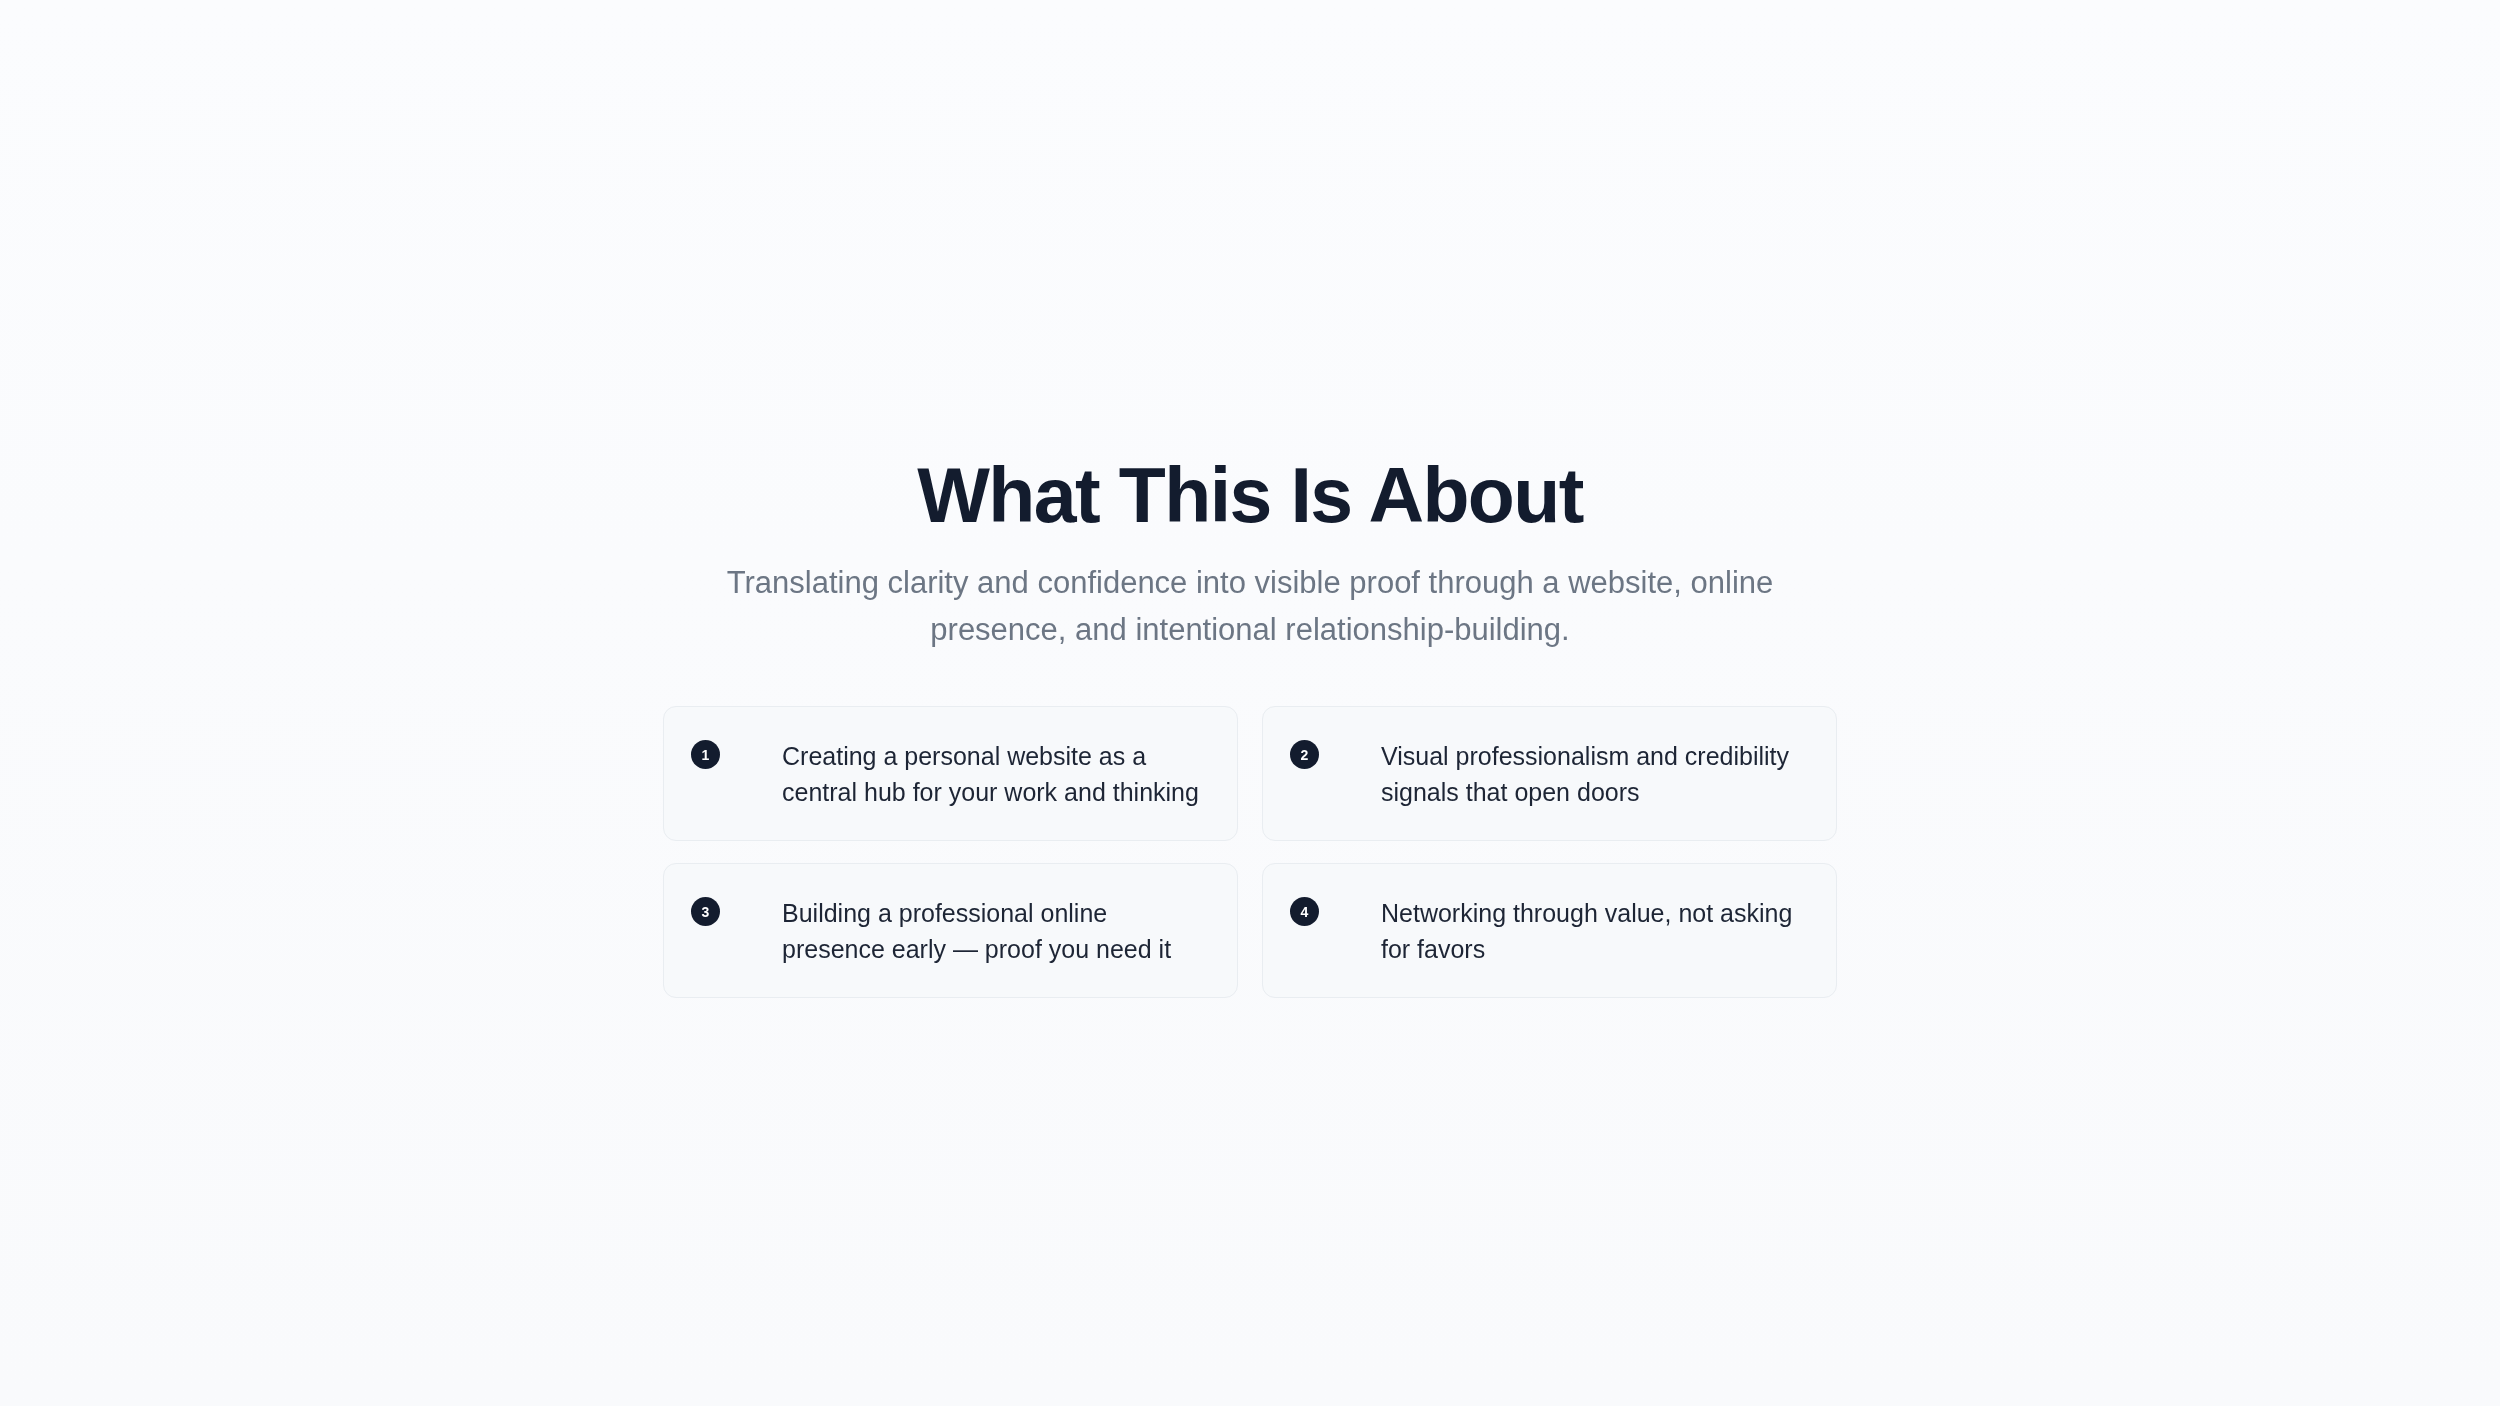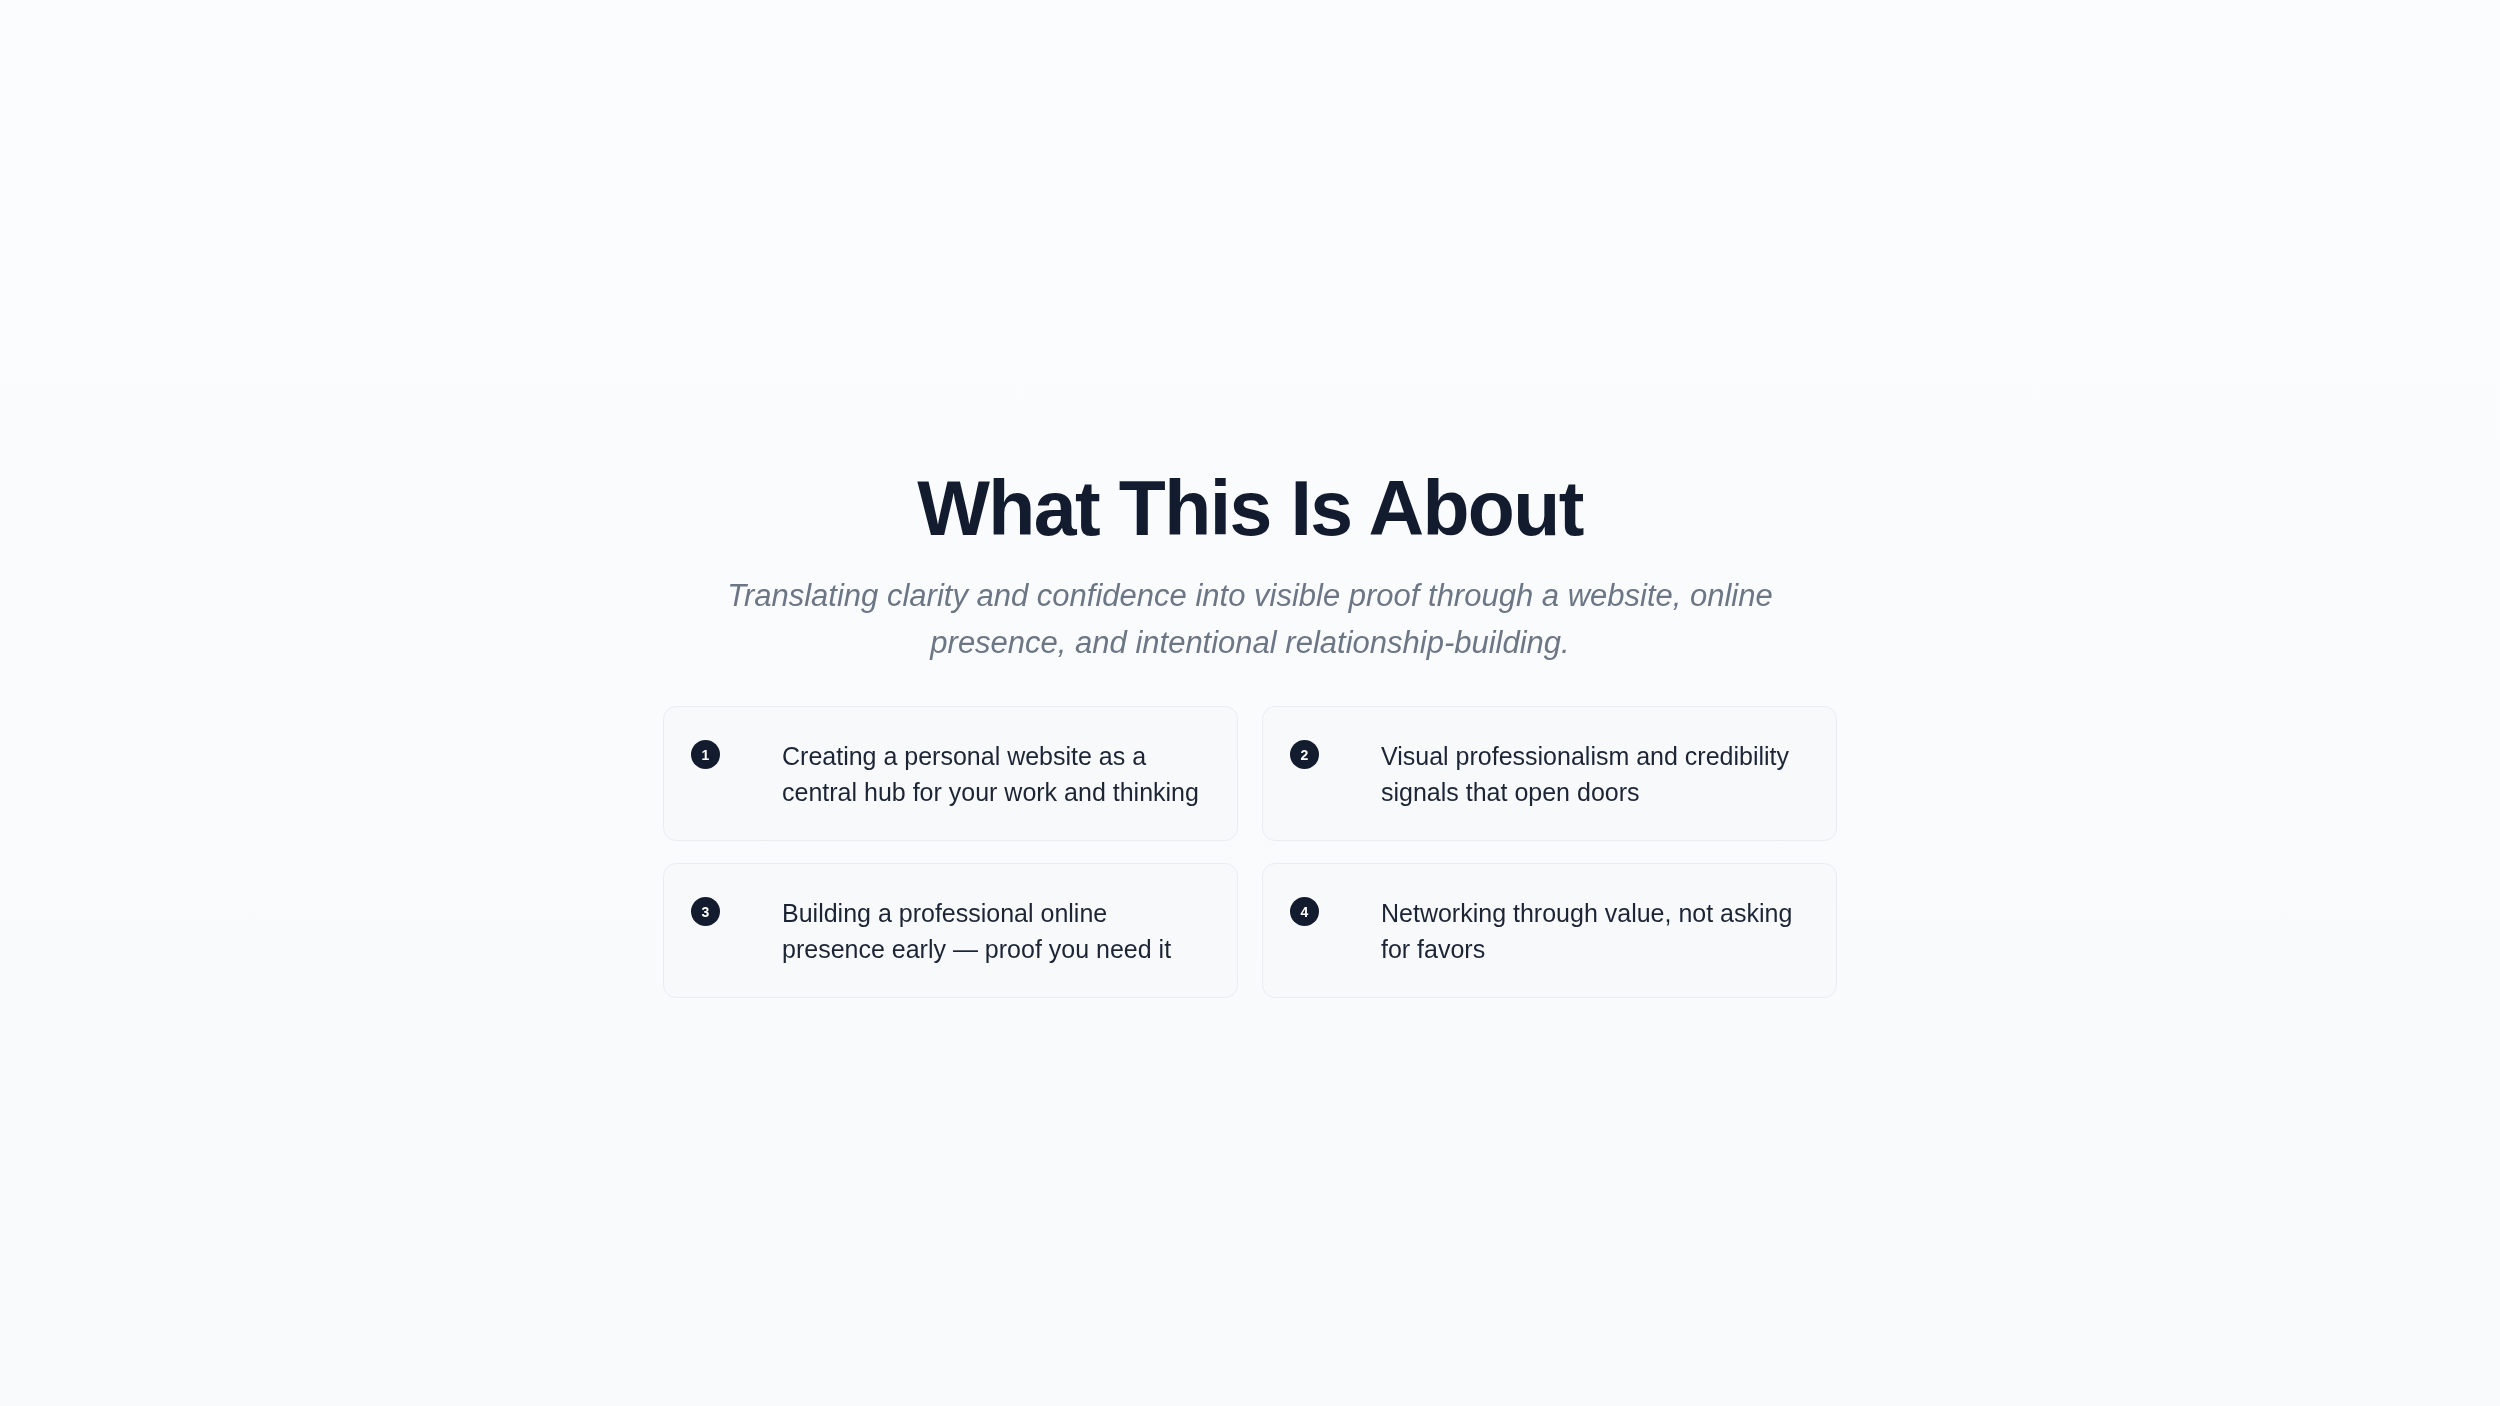--- a/index.html
+++ b/index.html
@@ -27,41 +27,39 @@
 
   
   .heading-block {
     position: absolute;
     top: 455px;
     left: 0;
     right: 0;
     display: flex;
     flex-direction: column;
     align-items: center;
-    margin-top: 13px;
   }
 
   .page-title {
     font-size: 77px;
     font-weight: 700;
     letter-spacing: -1.6px;
     color: #131c2e;
     line-height: 1.04;
     text-align: center;
   }
 
   .page-subtitle {
     margin-top: 24px;
     font-size: 31px;
     font-weight: 400;
     color: #6c7684;
     line-height: 1.52;
     text-align: center;
     max-width: 1120px;
-    font-style: italic;
   }
 
   
   .cards-grid {
     position: absolute;
     top: 706px;
     left: 50%;
     transform: translateX(-50%);
     width: 1174px;
     display: grid;

